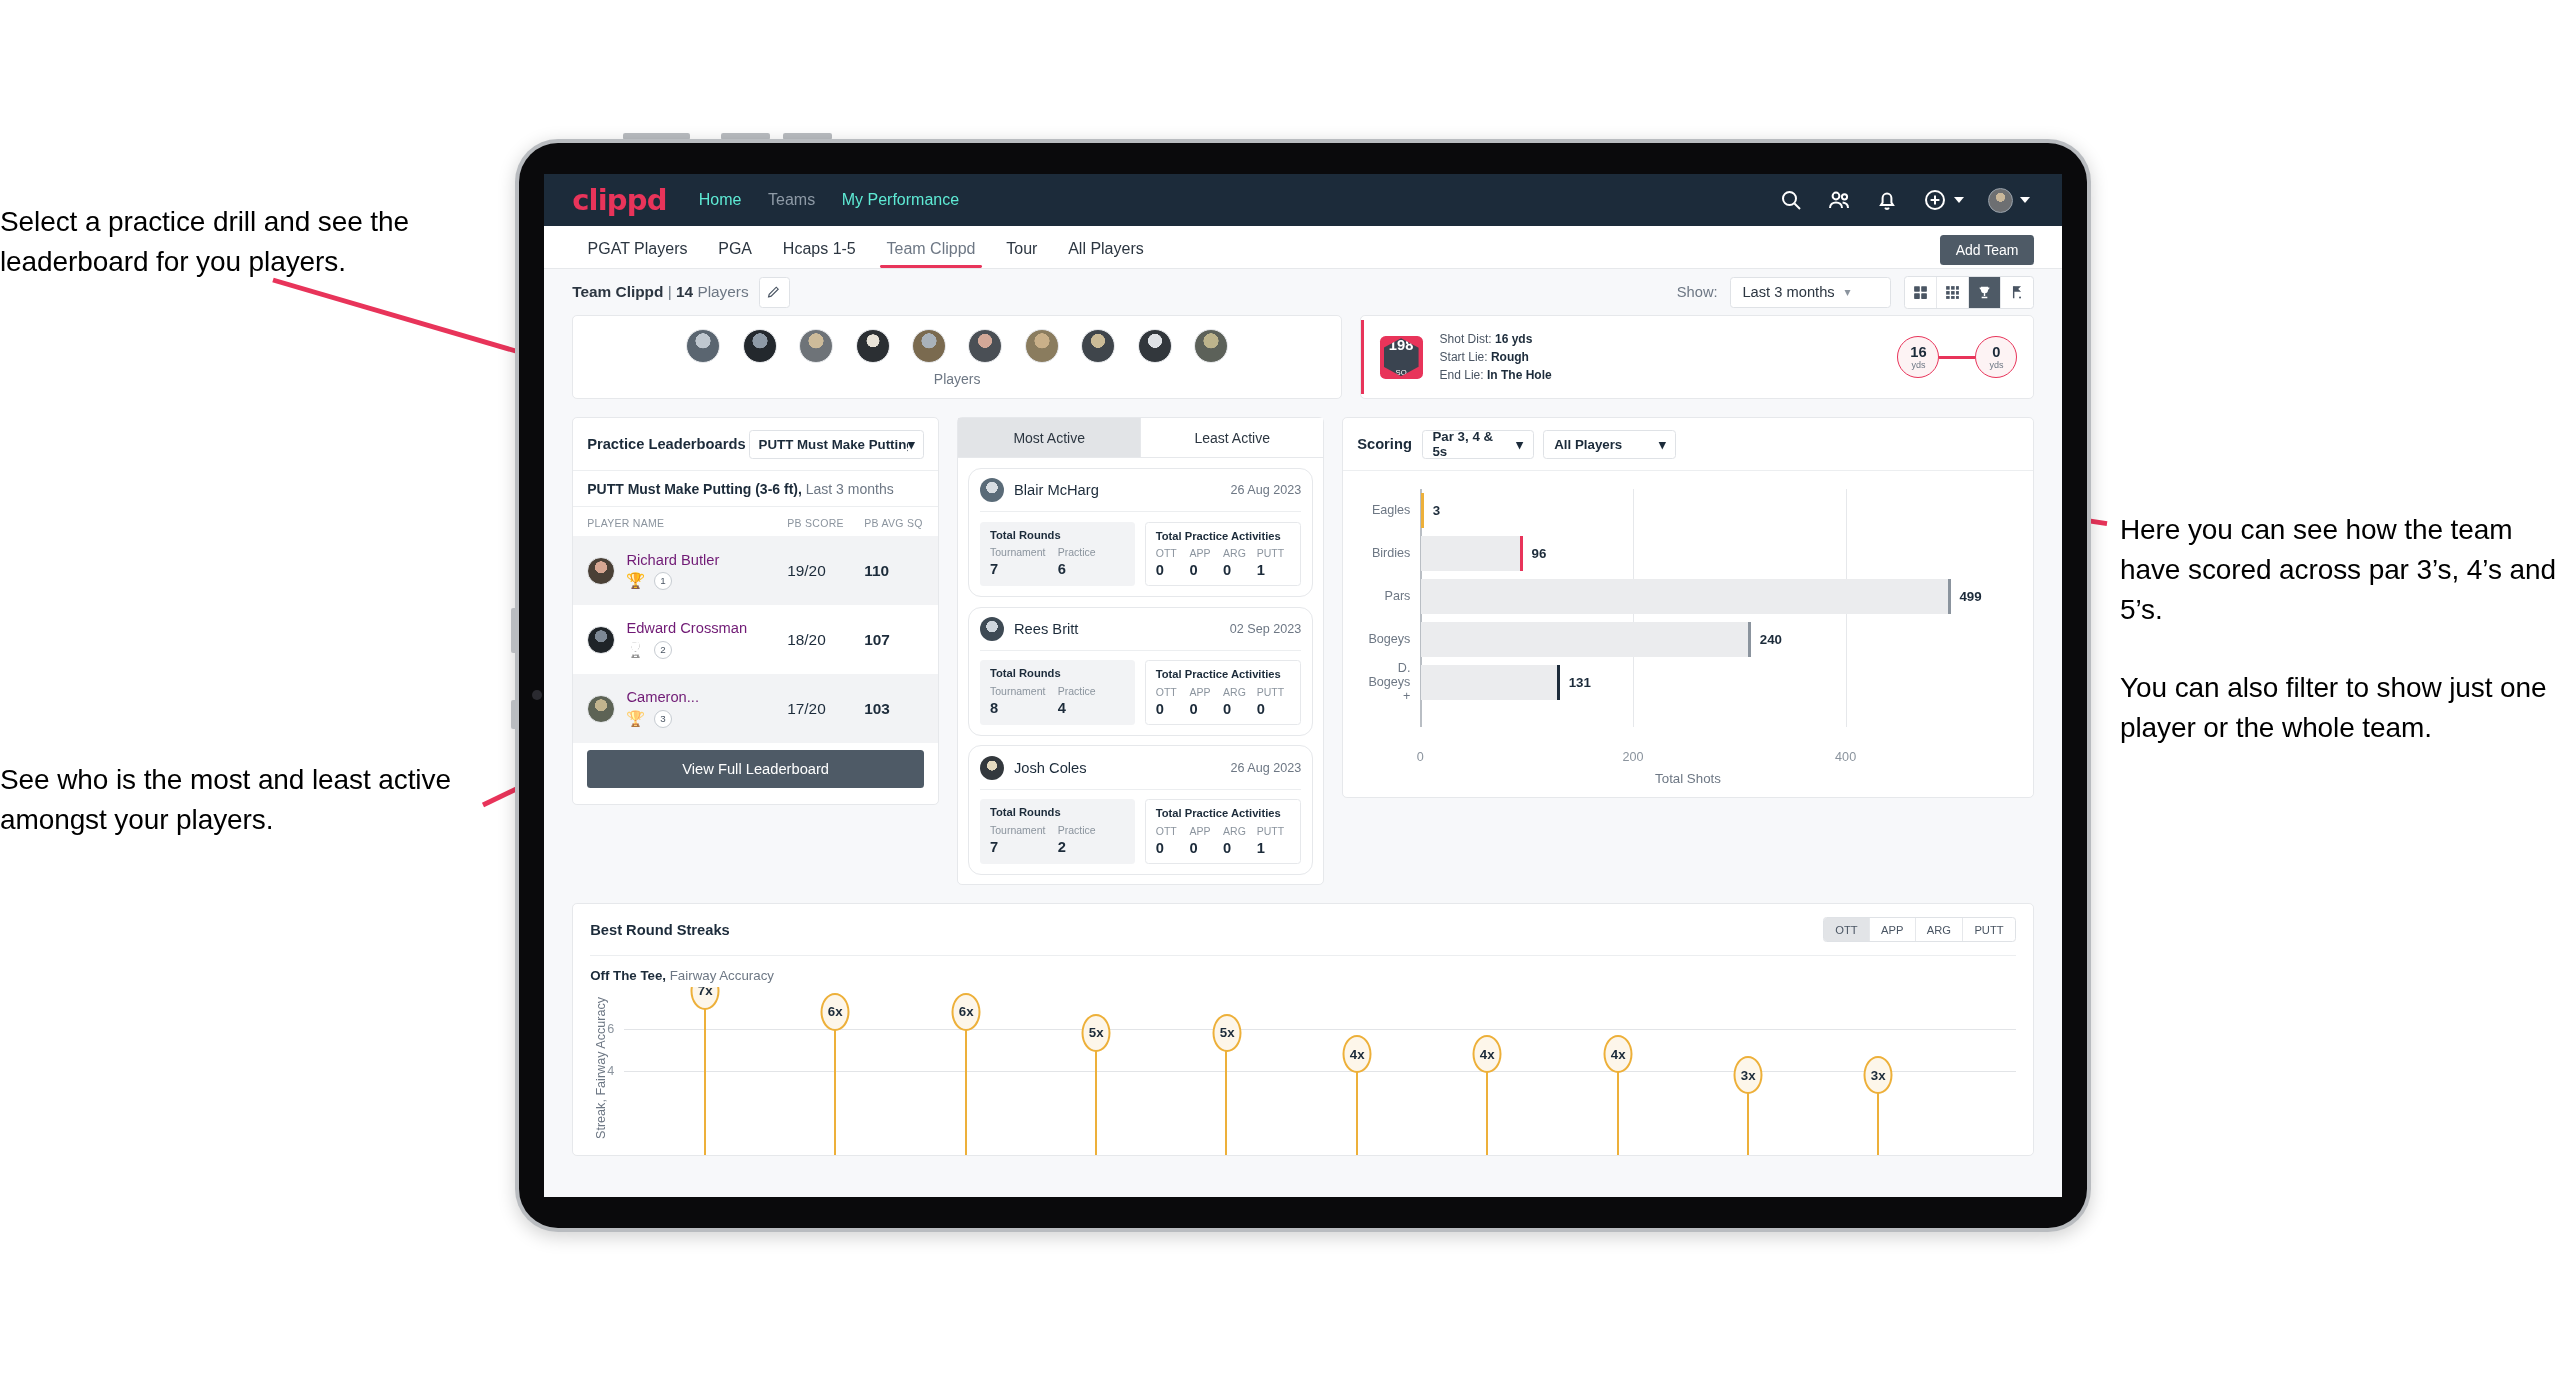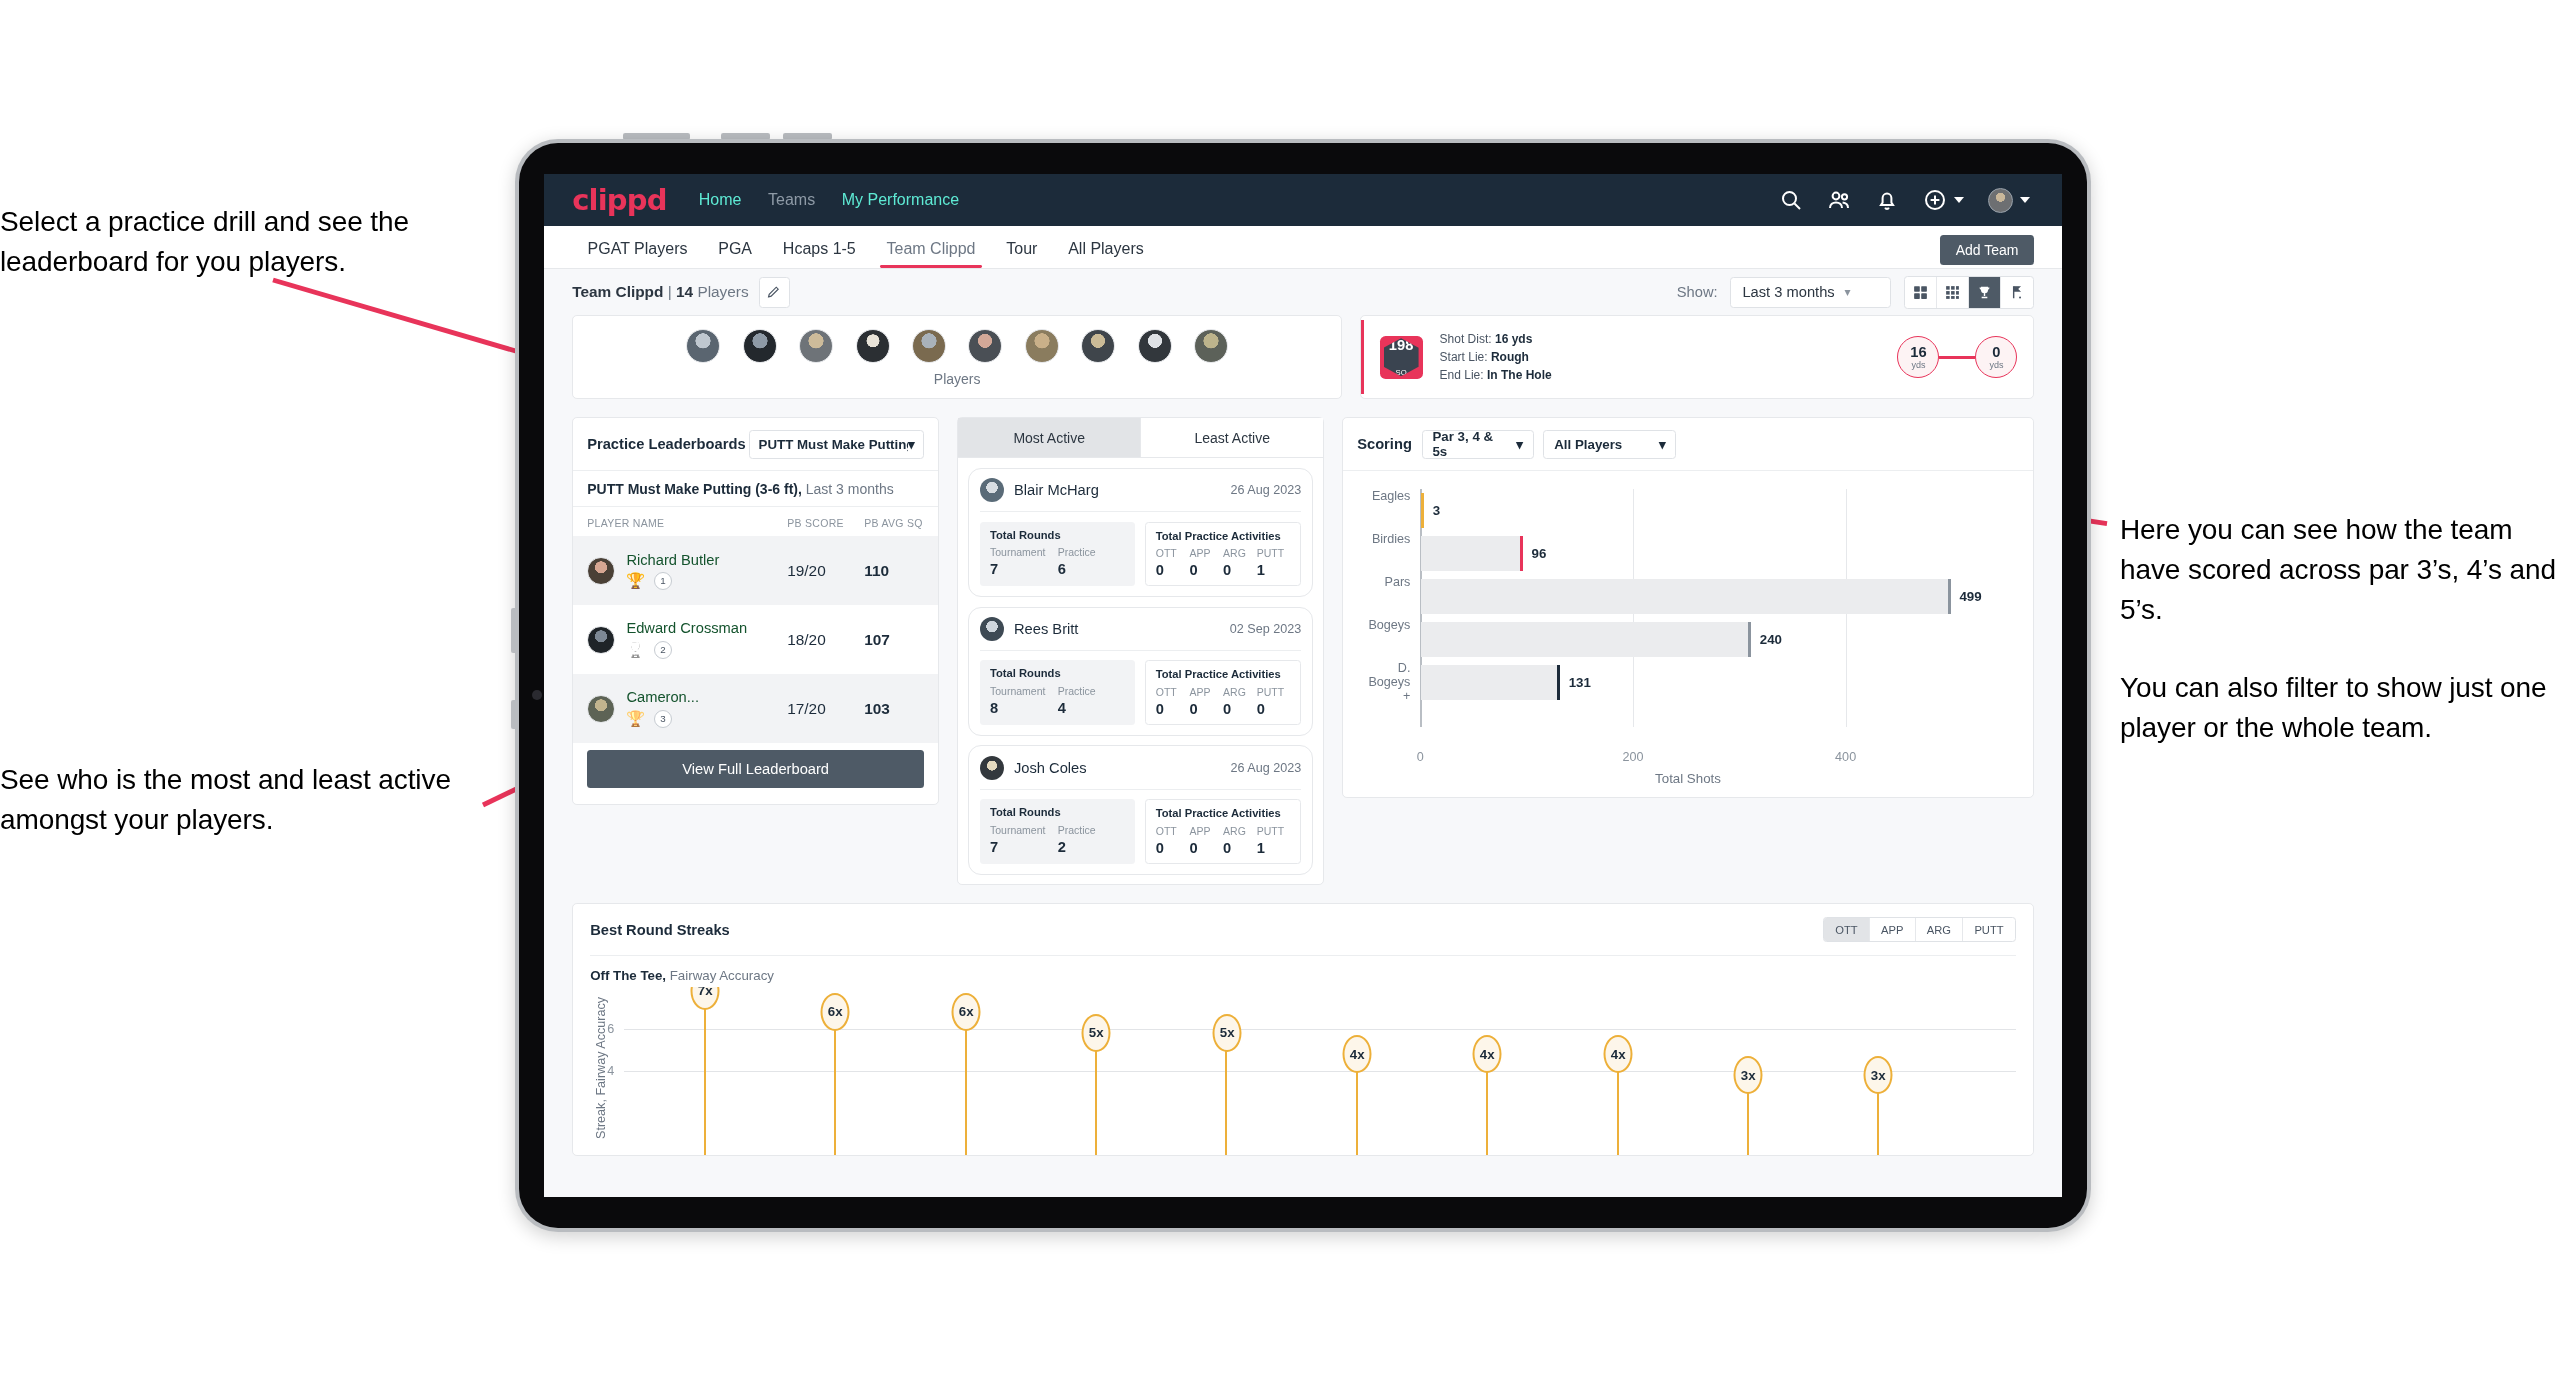--- a/index.html
+++ b/index.html
@@ -221,21 +221,21 @@
   #lb-colhead .c3 { width: 60px; text-align: left; }
   .lrow {
     display: flex; align-items: center; padding: 15.4px 14px; min-height: 67px;
   }
   .lrow.alt { background: #f2f3f5; }
   .lav {
     width: 28px; height: 28px; border-radius: 50%; border: 1.4px solid #e3e5e8;
     flex: none; margin-right: 11.2px;
   }
   .lname-wrap { flex: 1; }
-  .lname { font-size: 14.7px; color: #14532d; }
+  .lname { font-size: 14.7px; color: #701a75; }
   .lmeta { display: flex; align-items: center; gap: 8.4px; margin-top: 4.2px; }
   .trophy { font-size: 15.4px; line-height: 1; }
   .rankpill {
     width: 18px; height: 18px; border-radius: 50%;
     border: 0.7px solid #c6cbd1; background: #ffffff;
     font-size: 9.8px; color: #4a5563;
     display: flex; align-items: center; justify-content: center;
   }
   .lscore { width: 77px; font-size: 15.4px; color: #1c2b3a; }
   .lavg  { width: 60px; font-size: 15.4px; font-weight: 700; color: #1c2b3a; }
@@ -277,21 +277,21 @@
   #sc-title { font-size: 14.7px; font-weight: 700; color: #1c2b3a; }
   .sc-sel {
     background: #ffffff; border: 0.7px solid #dfe2e6; border-radius: 3.5px;
     height: 29px; display: flex; align-items: center; padding: 0 9.8px;
     font-size: 13.3px; color: #1c2b3a; font-weight: 700; gap: 12.6px; cursor: pointer;
     justify-content: space-between;
   }
   #sc-sel-1 { width: 112px; }
   #sc-sel-2 { width: 133px; }
   #sc-chart { padding: 18px 17px 7px 17px; position: relative; height: 276px; }
-  .bar-row { display: flex; align-items: flex-start; height: 43px; position: relative; }
+  .bar-row { display: flex; align-items: center; height: 43px; position: relative; }
   .bar-label { width: 60px; text-align: right; font-size: 12.6px; color: #6d7784;
                padding-right: 9.8px; flex: none; }
   .bar-area { flex: 1; position: relative; height: 100%; border-left: 1.4px solid #b9bec4; }
   .bar {
     position: absolute; left: 0; top: 4.2px; bottom: 4.2px;
     background: #ebecee; display: flex; align-items: center;
   }
   .bar-cap { position: absolute; right: 0; top: 0; bottom: 0; width: 3.5px; }
   .bar-val { position: absolute; font-size: 13.3px; font-weight: 700; color: #1c2b3a;
              top: 50%; transform: translateY(-50%); }

